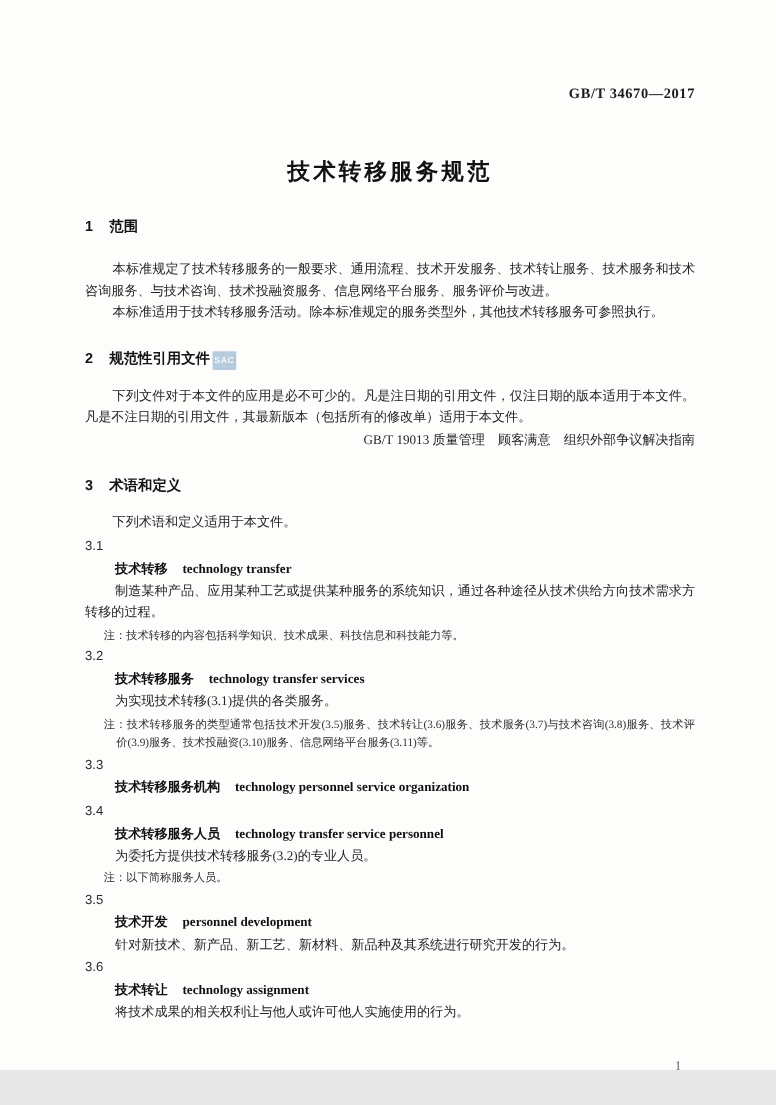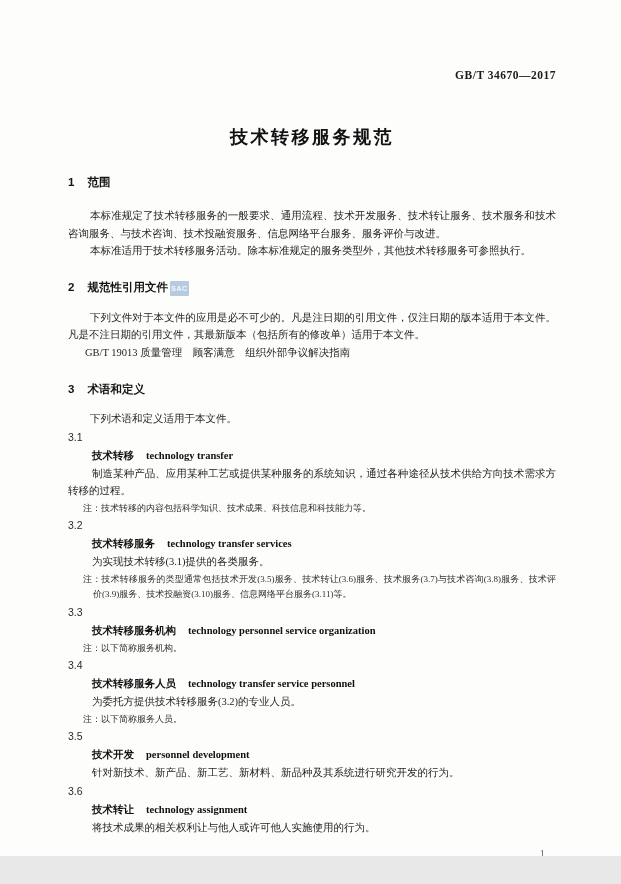--- a/index.html
+++ b/index.html
@@ -52,20 +52,21 @@
   }
   .indent{text-indent:22px;}
   .mt-p1{margin-top:16px;}
   .mt-p2{margin-top:13px;}
   .mt-intro{margin-top:12.5px;}
   .ref-line{
     font-size:10.5px;
     line-height:17.5px;
     text-indent:17px;
     color:#242424;
+    text-align:right;
   }
   .term-block{margin:0;}
   .term-num{
     font-family:"Liberation Sans","DejaVu Sans",sans-serif;
     font-size:10.5px;
     line-height:18px;
     color:#2a2a2a;
   }
   .term-line{
     line-height:18px;
@@ -167,21 +168,20 @@
     </div>
     <p class="term-def">为实现技术转移(3.1)提供的各类服务。</p>
     <div class="term-note">注：技术转移服务的类型通常包括技术开发(3.5)服务、技术转让(3.6)服务、技术服务(3.7)与技术咨询(3.8)服务、技术评价(3.9)服务、技术投融资(3.10)服务、信息网络平台服务(3.11)等。</div>
   </div>
 
   <div class="term-block">
     <div class="term-num">3.3</div>
     <div class="term-line">
       <span class="term-zh">技术转移服务机构</span><span class="term-en">technology personnel service organization</span>
     </div>
-    <div class="term-note">注：以下简称服务机构。</div>
   </div>
 
   <div class="term-block">
     <div class="term-num">3.4</div>
     <div class="term-line">
       <span class="term-zh">技术转移服务人员</span><span class="term-en">technology transfer service personnel</span>
     </div>
     <p class="term-def">为委托方提供技术转移服务(3.2)的专业人员。</p>
     <div class="term-note">注：以下简称服务人员。</div>
   </div>

